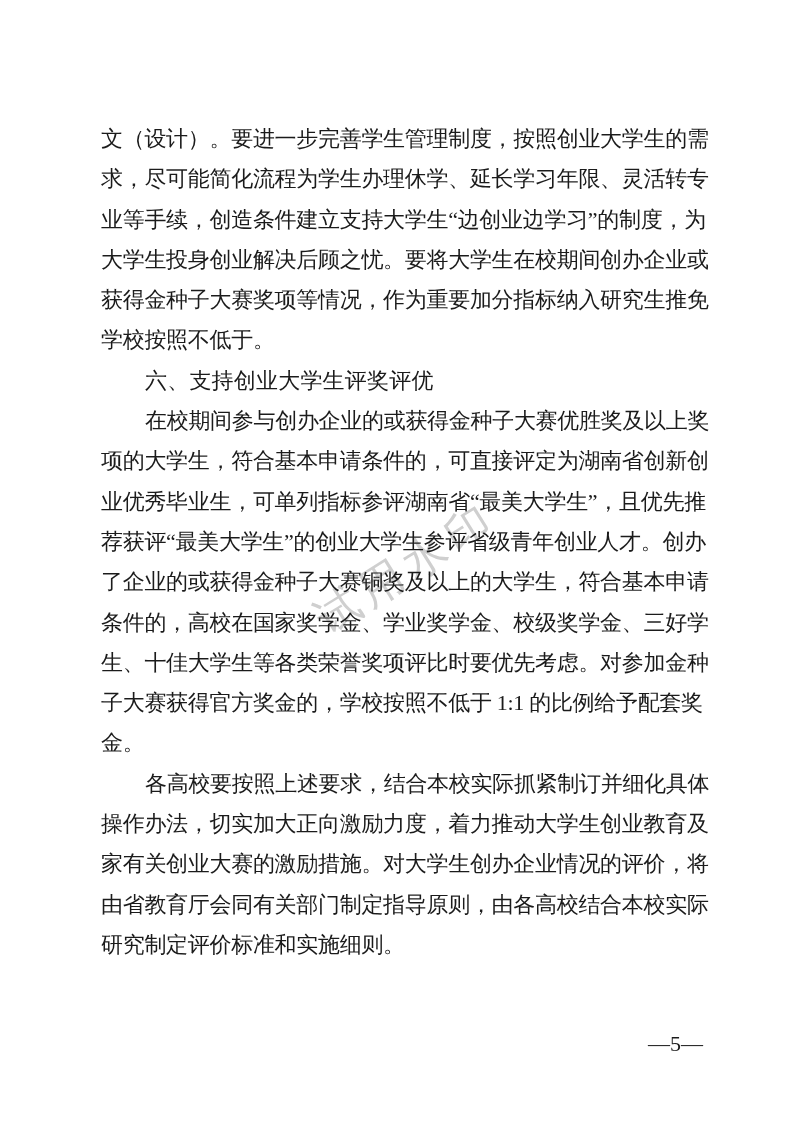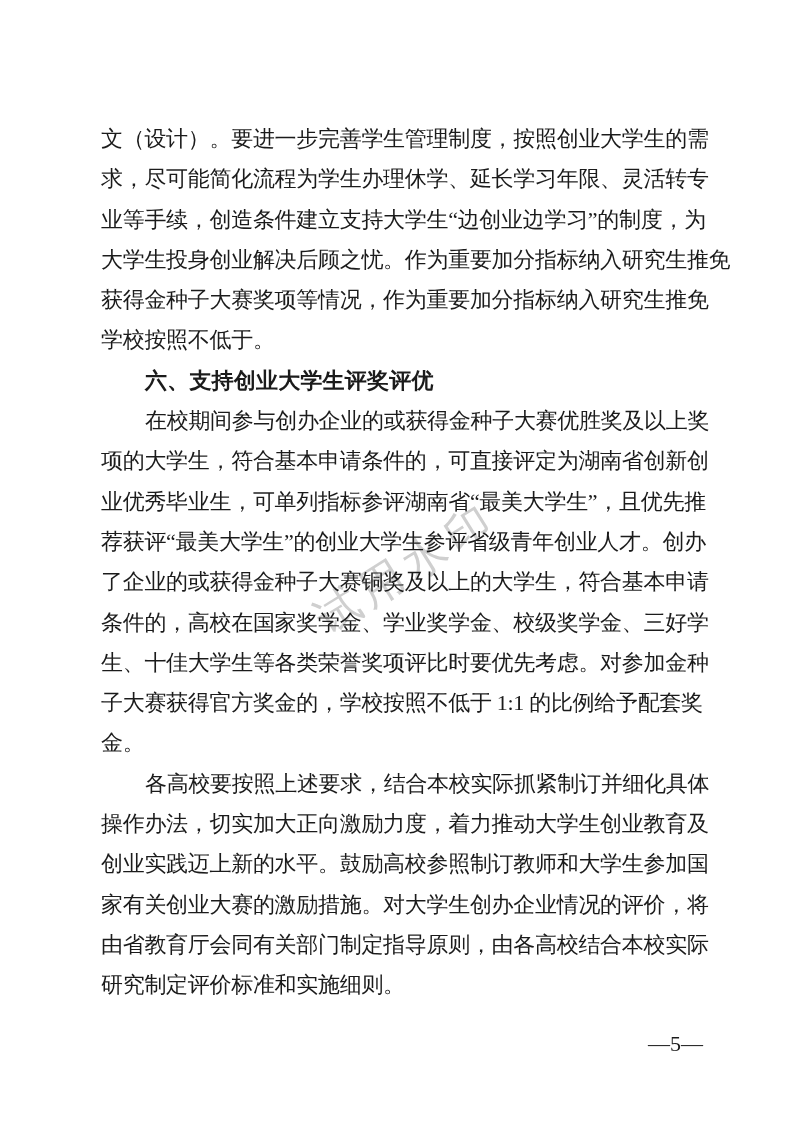--- a/index.html
+++ b/index.html
@@ -46,21 +46,21 @@
   }
   .line {
     white-space: pre;
     height: 40.3px;
   }
   .line.indent {
     padding-left: 44px;
   }
   .line.heading {
     font-family: "Liberation Sans", sans-serif;
-    font-weight: 700;
+    font-weight: 400;
     letter-spacing: 0.2px;
   }
   #page-number {
     position: absolute;
     top: 1030px;
     right: 97px;
     z-index: 2;
     font-size: 22px;
     line-height: 28px;
     color: #1b1b1b;
@@ -70,35 +70,34 @@
 </head>
 <body>
 
 <div id="document-page">
   <div id="watermark">试用水印</div>
 
   <div id="text-block">
       <div class="line">文（设计）。要进一步完善学生管理制度，按照创业大学生的需</div>
       <div class="line">求，尽可能简化流程为学生办理休学、延长学习年限、灵活转专</div>
       <div class="line">业等手续，创造条件建立支持大学生“边创业边学习”的制度，为</div>
-      <div class="line">大学生投身创业解决后顾之忧。作为重要加分指标纳入研究生推免</div>
+      <div class="line">大学生投身创业解决后顾之忧。要将大学生在校期间创办企业或</div>
       <div class="line">获得金种子大赛奖项等情况，作为重要加分指标纳入研究生推免</div>
       <div class="line">学校按照不低于。</div>
       <div class="line indent heading">六、支持创业大学生评奖评优</div>
       <div class="line indent">在校期间参与创办企业的或获得金种子大赛优胜奖及以上奖</div>
       <div class="line">项的大学生，符合基本申请条件的，可直接评定为湖南省创新创</div>
       <div class="line">业优秀毕业生，可单列指标参评湖南省“最美大学生”，且优先推</div>
       <div class="line">荐获评“最美大学生”的创业大学生参评省级青年创业人才。创办</div>
       <div class="line">了企业的或获得金种子大赛铜奖及以上的大学生，符合基本申请</div>
       <div class="line">条件的，高校在国家奖学金、学业奖学金、校级奖学金、三好学</div>
       <div class="line">生、十佳大学生等各类荣誉奖项评比时要优先考虑。对参加金种</div>
       <div class="line">子大赛获得官方奖金的，学校按照不低于 1:1 的比例给予配套奖</div>
       <div class="line">金。</div>
       <div class="line indent">各高校要按照上述要求，结合本校实际抓紧制订并细化具体</div>
       <div class="line">操作办法，切实加大正向激励力度，着力推动大学生创业教育及</div>
-      <div class="line">创业实践迈上新的水平。鼓励高校参照制订教师和大学生参加国</div>
       <div class="line">家有关创业大赛的激励措施。对大学生创办企业情况的评价，将</div>
       <div class="line">由省教育厅会同有关部门制定指导原则，由各高校结合本校实际</div>
       <div class="line">研究制定评价标准和实施细则。</div>
     </div>
 
   <div id="page-number">—5—</div>
 </div>
 
 </body></html>

